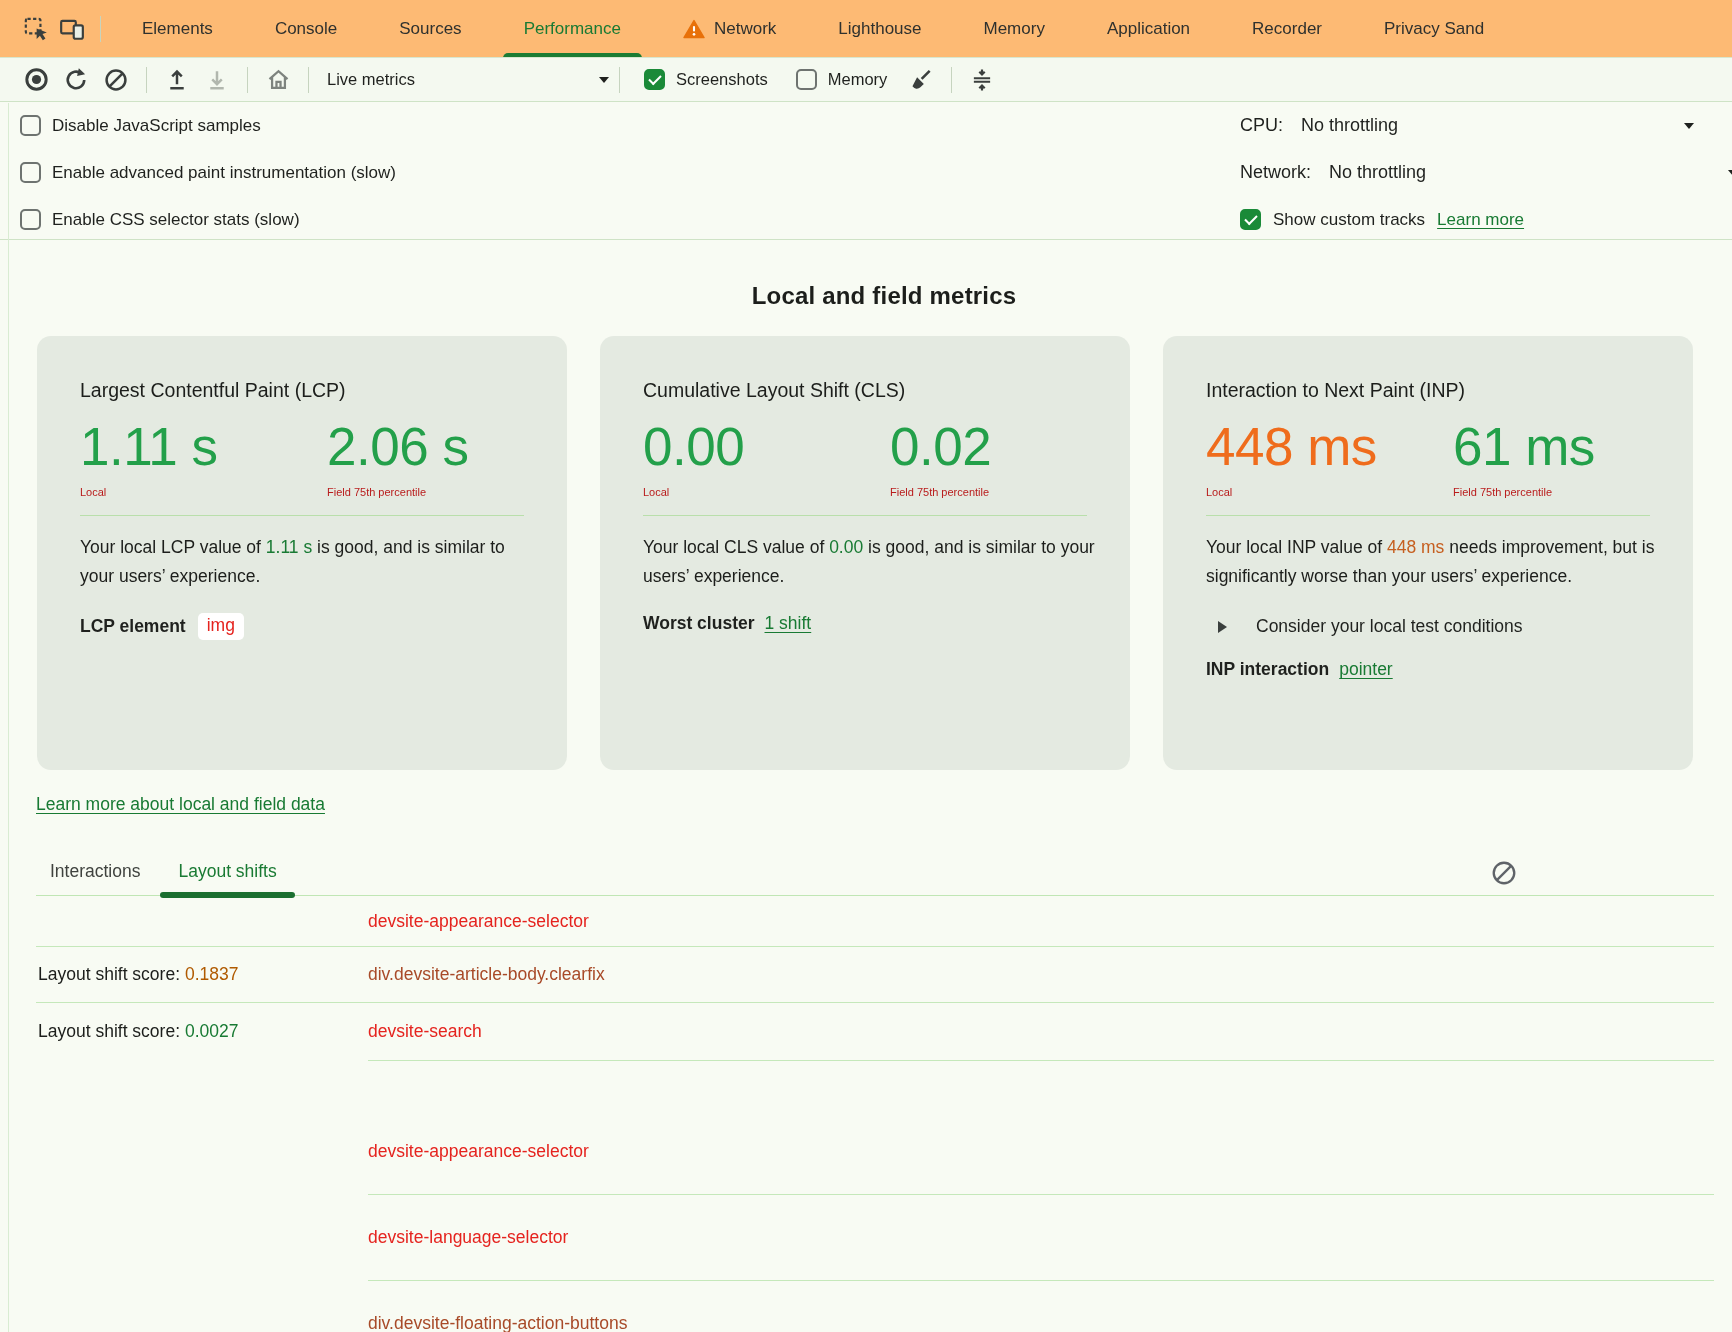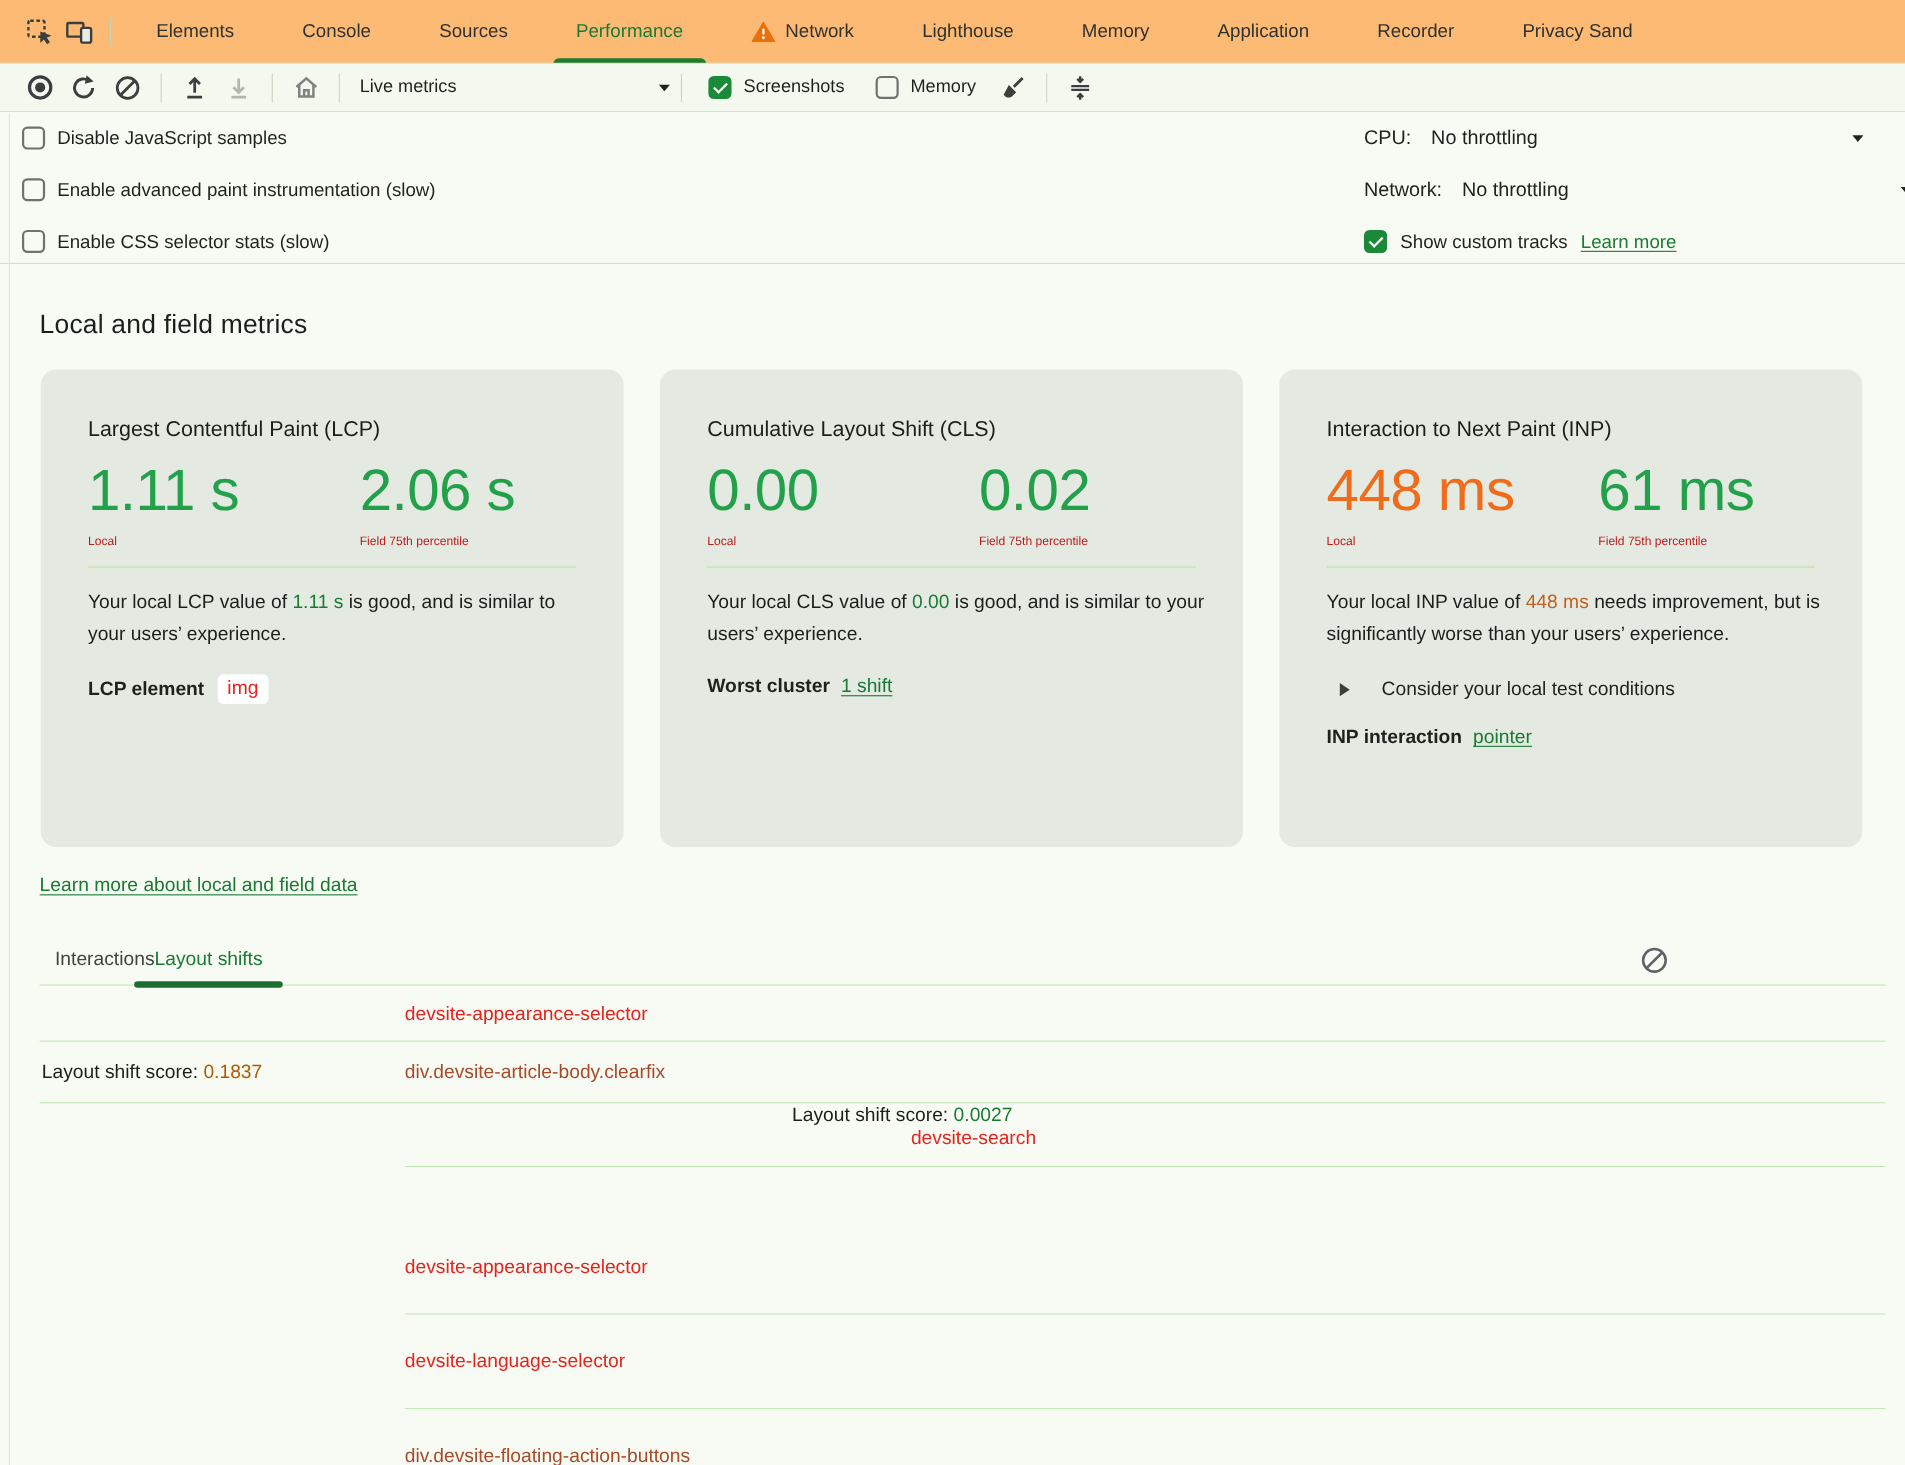--- a/index.html
+++ b/index.html
@@ -83,21 +83,21 @@
   .sel-row { height:47px; display:flex; align-items:center; position:relative; font-size:18px; }
   .sel-row .sel-val { margin-left:18px; }
   .sel-row .caret { position:absolute; }
   .tracks-row { height:47px; display:flex; align-items:center; gap:12px; font-size:17px; }
   a.green-link { color:#187a33; text-decoration:underline; text-underline-offset:3px; cursor:pointer; }
 
   
   .left-edge { position:absolute; left:8px; top:103px; bottom:0; width:1px; background:#d9ecd2; }
 
   
-  .heading { margin: 42px 0 12px 36px; font-size: 24px; font-weight: 400; color:#1c1e1b; letter-spacing:.2px; }
+  .heading { margin: 42px 0 12px 36px; font-size: 24px; font-weight: 700; color:#1c1e1b; letter-spacing:.2px;text-align:center; }
 
   .cards { display:flex; gap:33px; margin: 26px 36px 0 37px; }
   .card {
     width: 530px; height: 434px; background:#e4eae1; border-radius: 14px;
     padding: 43px; flex: 0 0 auto;
   }
   .card-title { font-size: 19.5px; font-weight: 500; color:#1c1e1b; }
   .vals { display:flex; margin-top: 16px; }
   .val-col { width: 247px; flex:0 0 auto; }
   .big-val { font-size: 53px; letter-spacing: -0.5px; line-height: 1.08; }
@@ -114,40 +114,40 @@
     margin-left: 12px; background:#ffffff; color:#e5231e; border-radius: 5px;
     padding: 2px 9px 4px; font-size: 17.5px;
   }
   .card-footer a { margin-left: 10px; }
   .expander { margin-top: 25px; display:flex; align-items:center; gap:29px; padding-left: 12px; font-size: 17.5px; font-weight:500; }
   .tri-right { width:0; height:0; border-left:9px solid #3a3f3d; border-top:6.5px solid transparent; border-bottom:6.5px solid transparent; }
 
   .learn-link { display:inline-block; margin: 24px 0 0 36px; font-size: 17.5px; }
 
   
-  .log-tabs { margin: 46px 18px 0 50px; display:flex; position:relative; }
+  .log-tabs { margin: 46px 18px 0 50px; display:flex; gap: 38px; position:relative; }
   .log-tab { font-size: 17.5px; font-weight: 500; color:#3f423e; padding-bottom: 13px; position:relative; }
   .log-tab.active { color:#197a33; }
   .log-tab.active::after {
     content:""; position:absolute; left:-18px; right:-18px; bottom:-3px;
     height:6px; border-radius:6px; background:#1b6f30;
   }
   .log-block-btn { position:absolute; right: 196px; top: -2px; }
   .logs-divider { height:1px; background:#c0e6b4; margin: 0 18px 0 36px; }
   .ls-row { display:flex; align-items:center; padding-left: 38px; }
   .ls-row.el-only { padding-left: 368px; }
   .ls-row .score-cell { width: 330px; flex:0 0 auto; font-size:17.5px; color:#1c1e1b; }
   .score-val.warn { color:#b05a00; }
   .score-val.good { color:#187a33; }
   .el-link { font-size: 17.5px; cursor:pointer; }
   .el-link.red { color:#e5231e; }
   .el-link.brick { color:#a84a28; }
   .row-divider { height:1px; background:#c5e8ba; margin-right: 18px; margin-left: 36px; }
   .row-divider.indent { margin-left: 368px; }
-  .h50 { height:50px; } .h55 { height:55px; } .h57 { height:57px;flex-direction:column; } .h85 { height:85px; }
+  .h50 { height:50px; } .h55 { height:55px; } .h57 { height:57px; } .h85 { height:85px; }
   .spacer48 { height:48px; }
 </style>
 </head>
 <body>
 
 
 
 
 <div class="tabbar">
   <div class="icon-btn">

